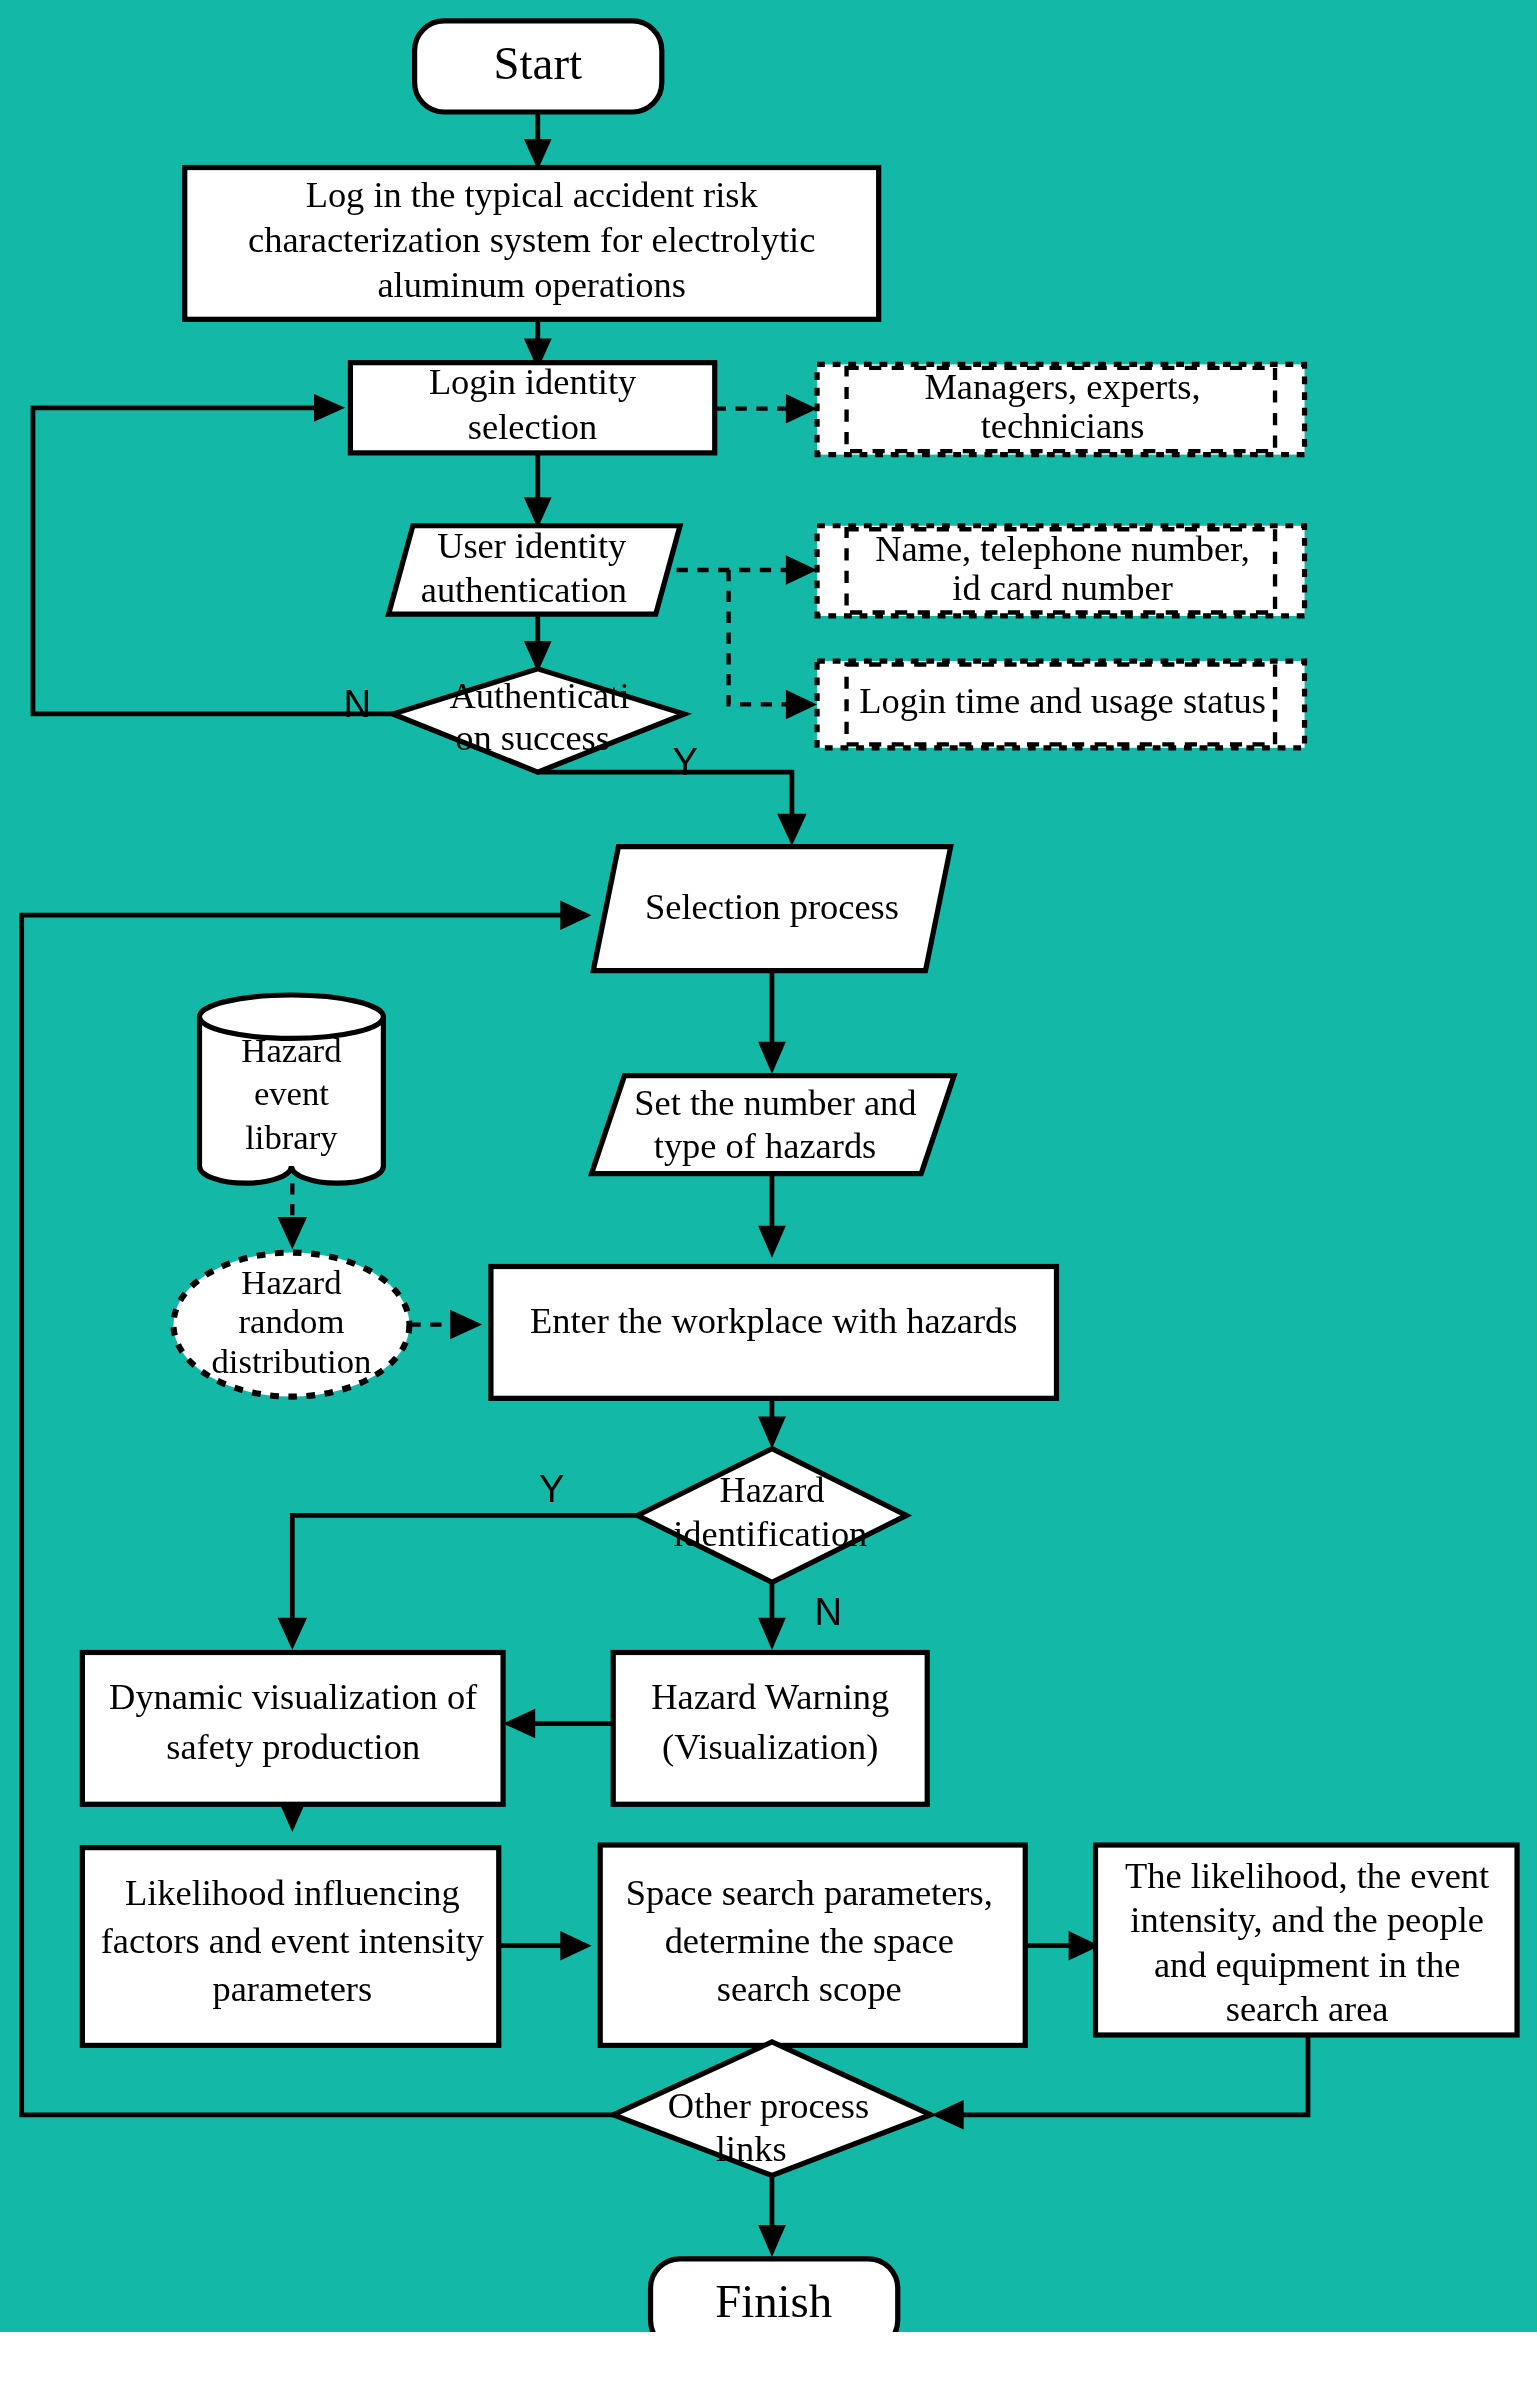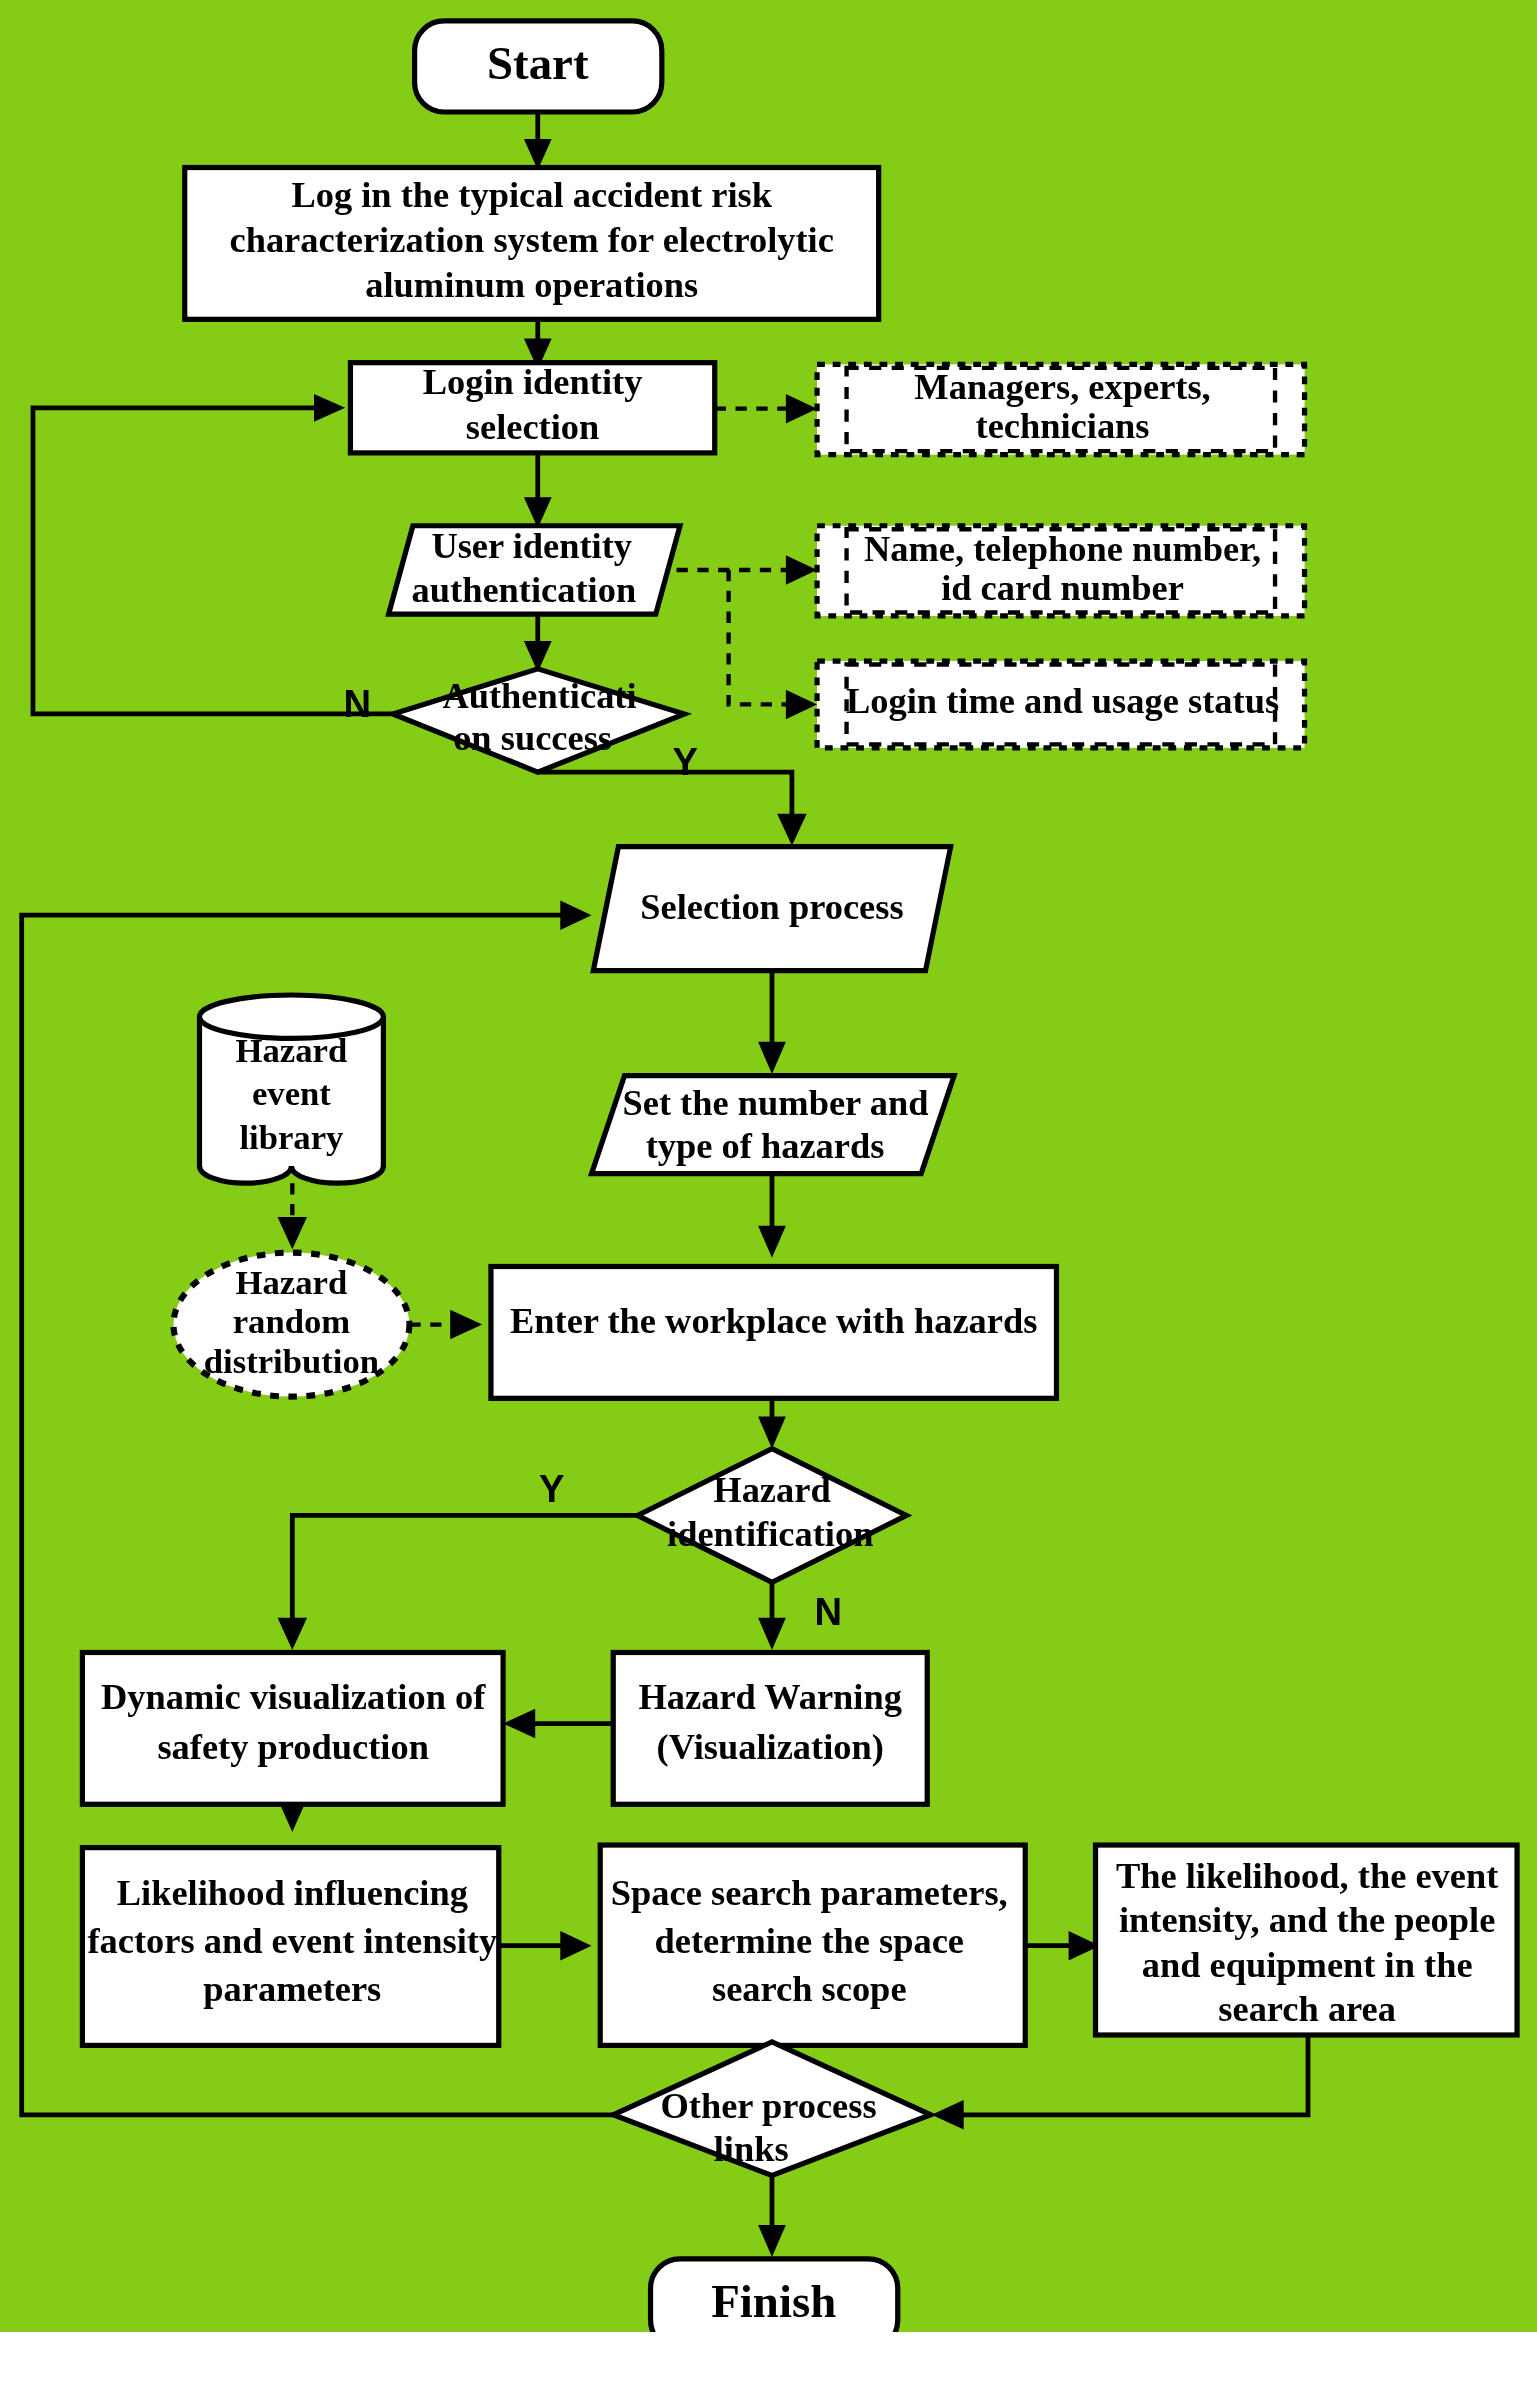--- a/index.html
+++ b/index.html
@@ -4,23 +4,22 @@
 <style>
   html, body {
     margin: 0;
     padding: 0;
     background: #ffffff;
   }
   #canvas {
     position: relative;
     width: 1537px;
     height: 2332px;
-    background: #84cc16;
+    background: #14b8a6;
     font-family: "Liberation Serif", "DejaVu Serif", serif;
-    font-weight: bold;
   }
   svg.flow {
     display: block;
     width: 1537px;
     height: 2389px;
   }
   .shape-stroke {
     fill: #ffffff;
     stroke: #000000;
     stroke-width: 6;

